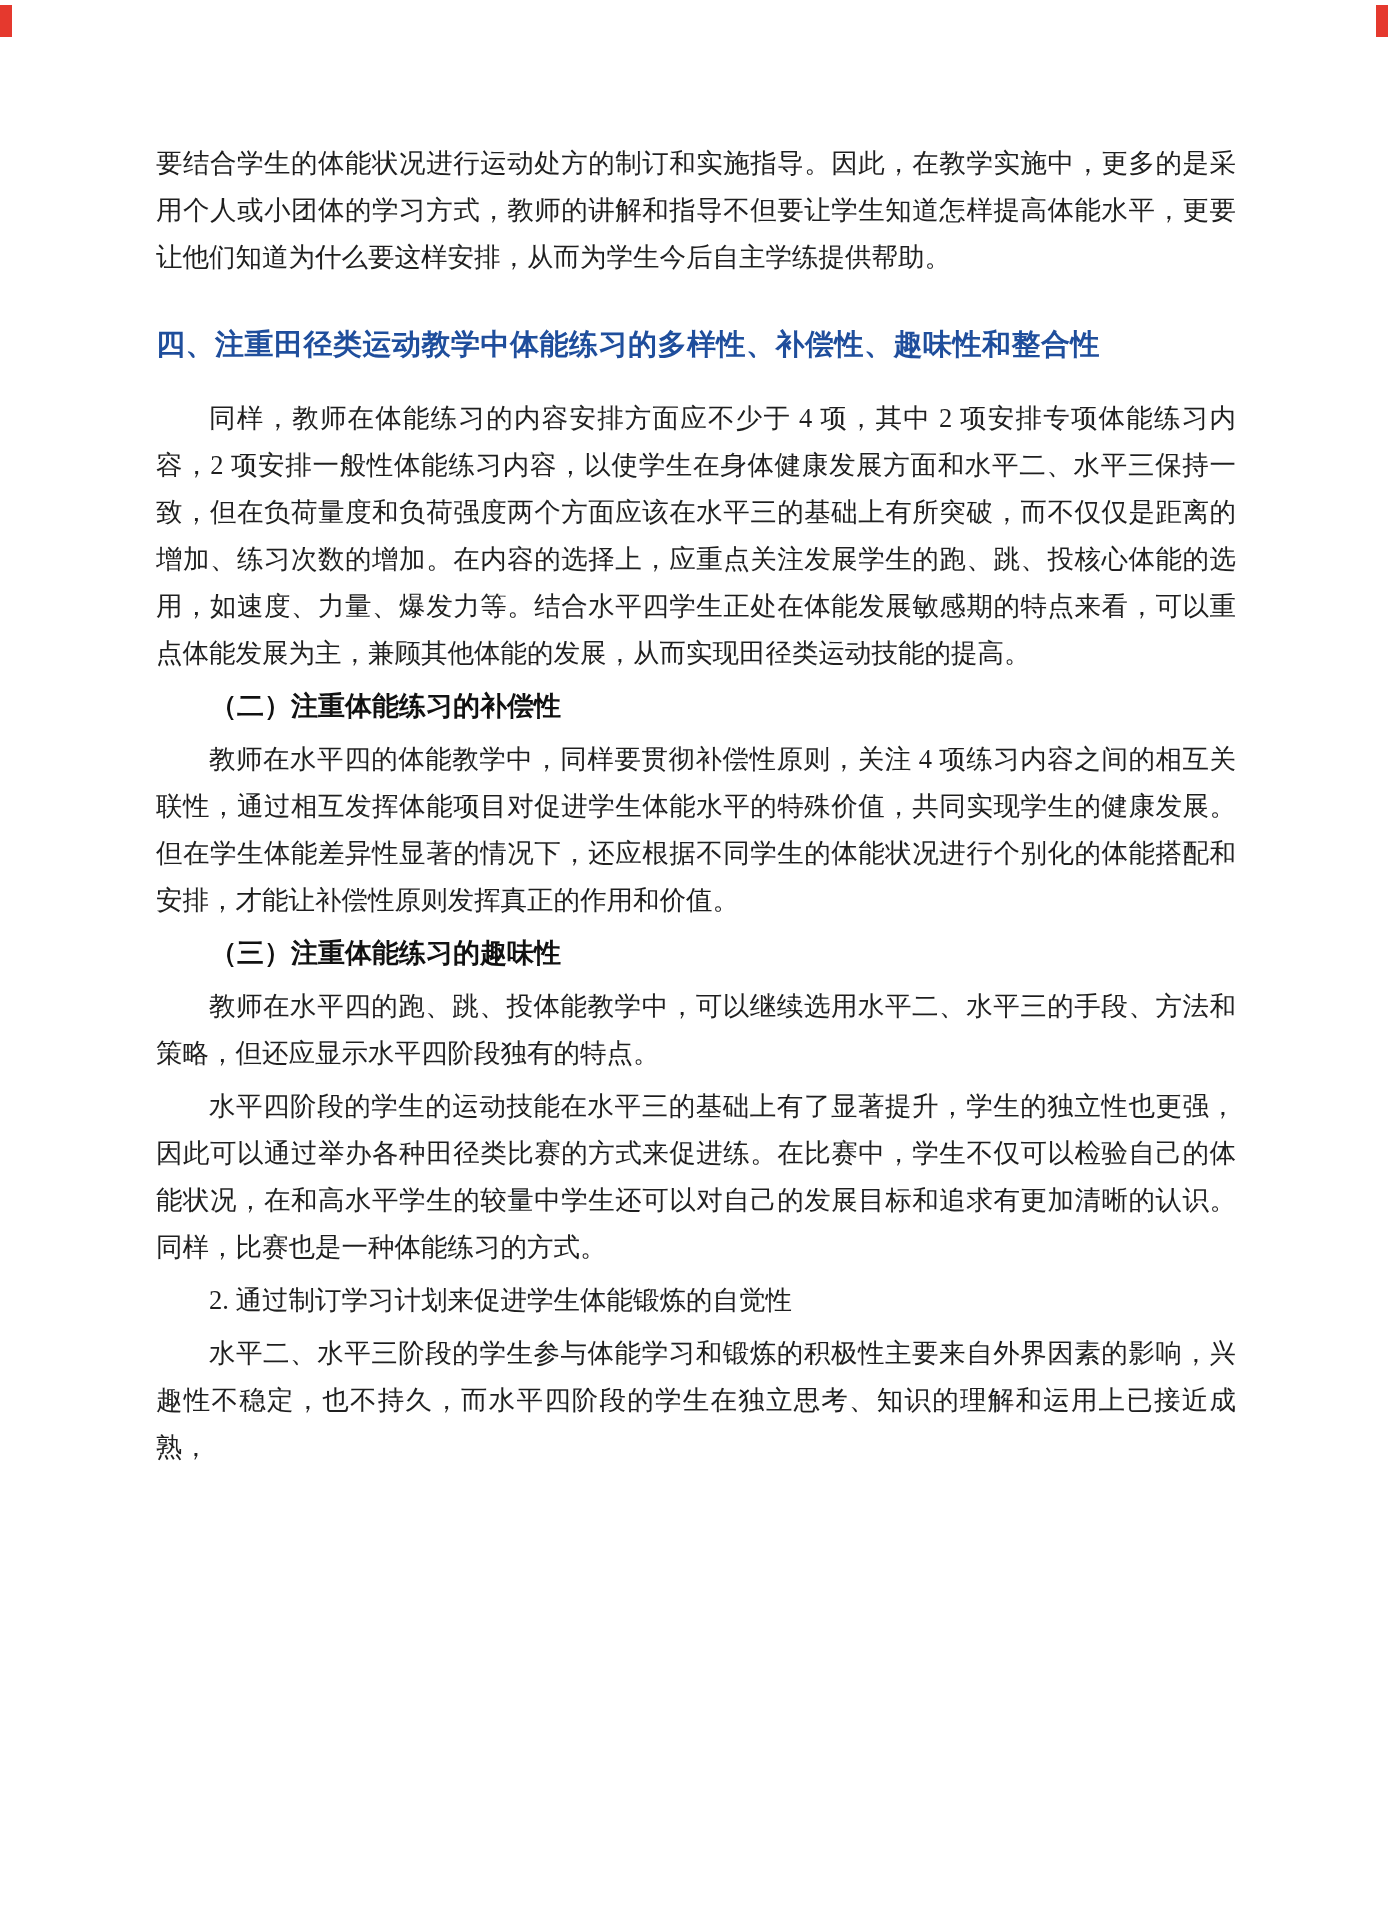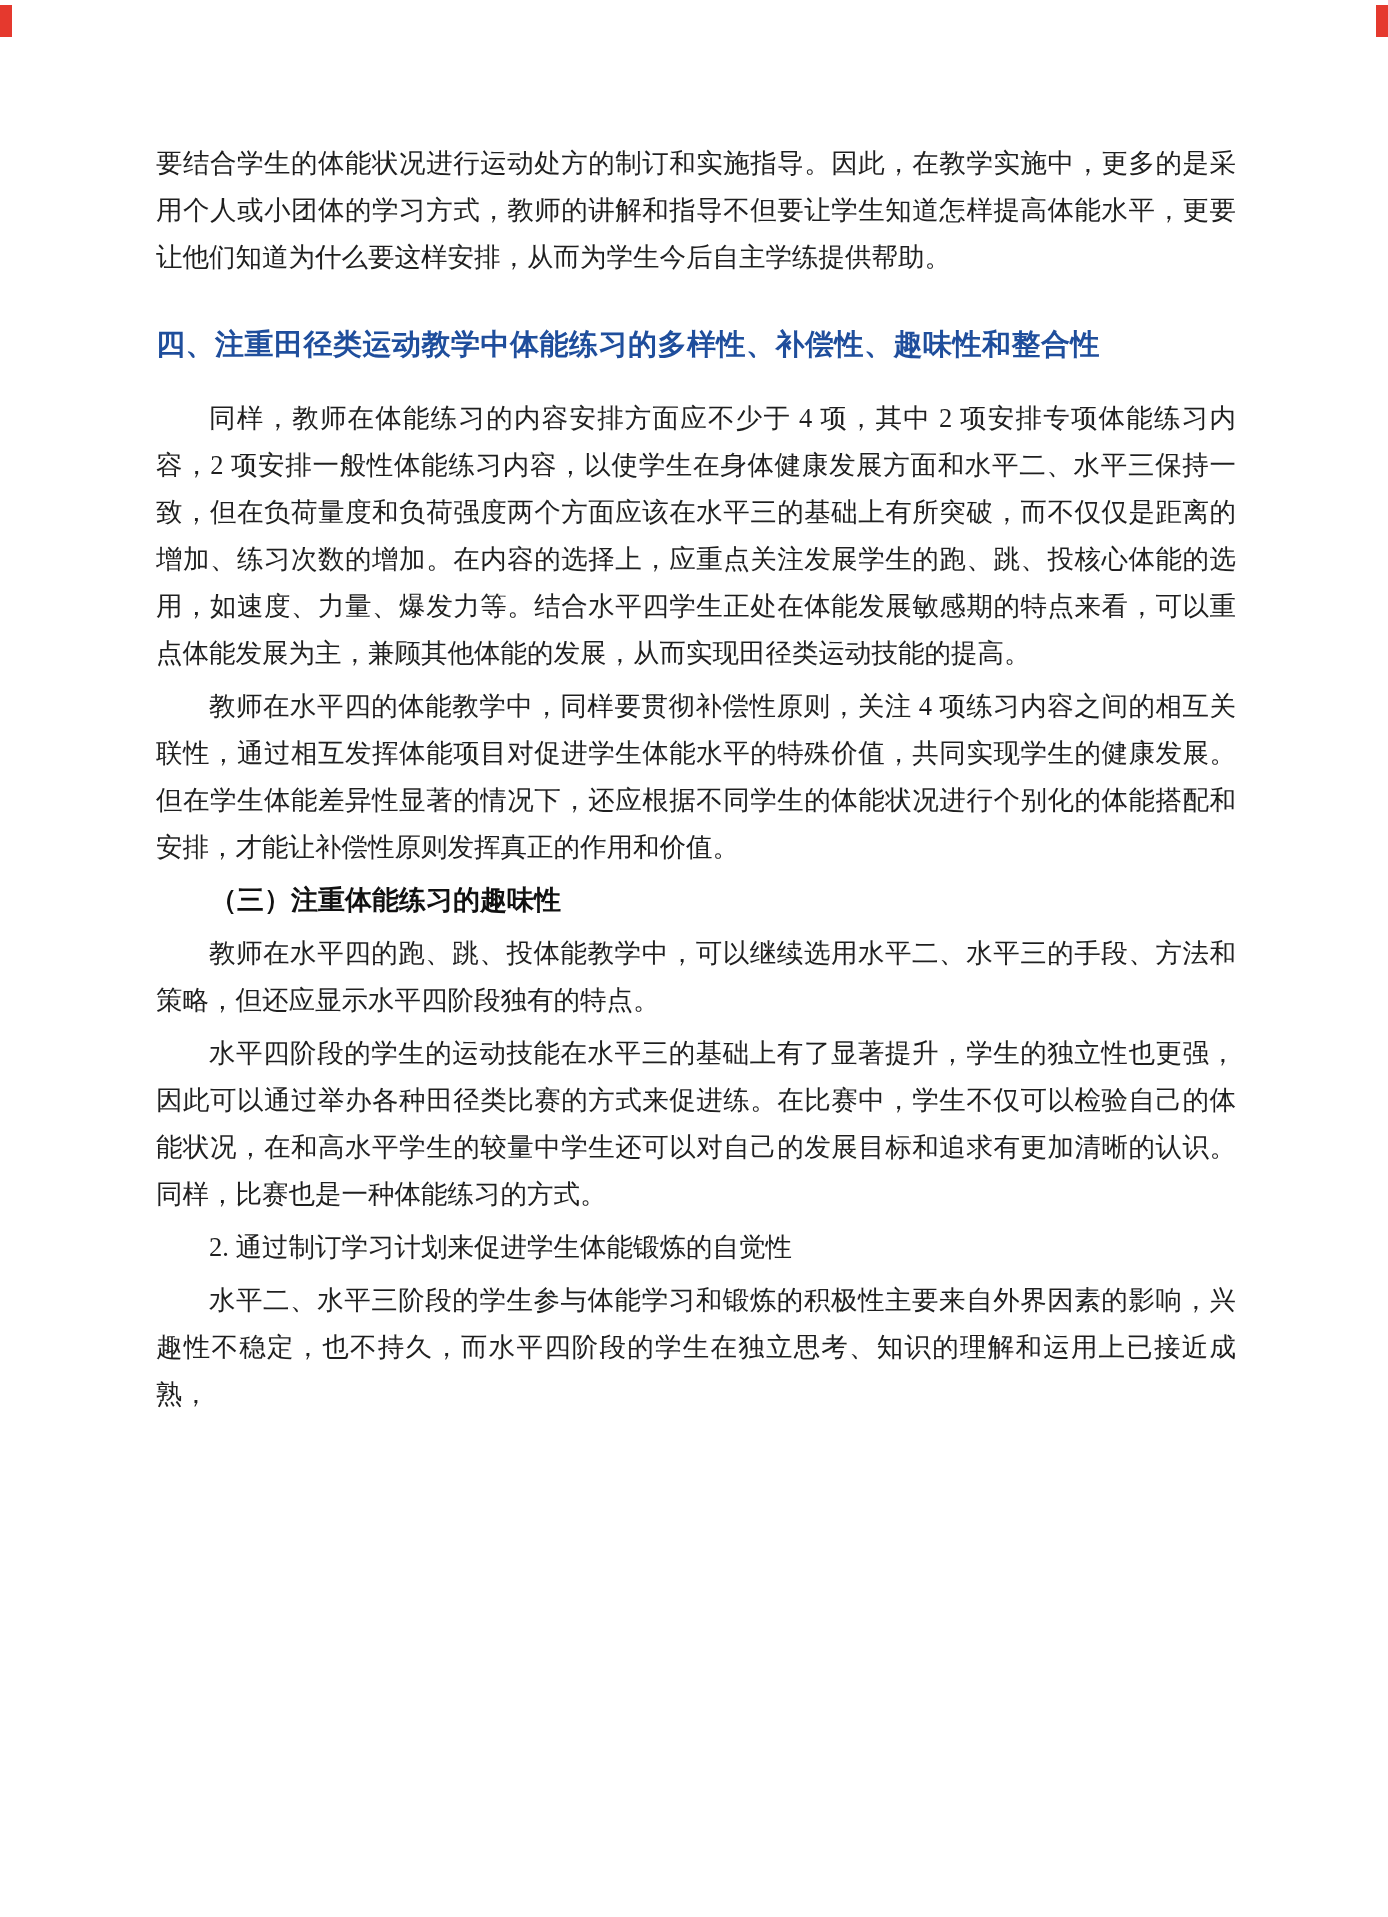--- a/index.html
+++ b/index.html
@@ -94,20 +94,21 @@
 
   <div class="edge-mark tl"></div>
   <div class="edge-mark tr"></div>
   <div class="edge-mark bl"></div>
   <div class="edge-mark br"></div>
 
   <main class="content">
     <p class="body noindent">要结合学生的体能状况进行运动处方的制订和实施指导。因此，在教学实施中，更多的是采用个人或小团体的学习方式，教师的讲解和指导不但要让学生知道怎样提高体能水平，更要让他们知道为什么要这样安排，从而为学生今后自主学练提供帮助。</p>
     <h1 class="section">四、注重田径类运动教学中体能练习的多样性、补偿性、趣味性和整合性</h1>
     <p class="body after-head">同样，教师在体能练习的内容安排方面应不少于 4 项，其中 2 项安排专项体能练习内容，2 项安排一般性体能练习内容，以使学生在身体健康发展方面和水平二、水平三保持一致，但在负荷量度和负荷强度两个方面应该在水平三的基础上有所突破，而不仅仅是距离的增加、练习次数的增加。在内容的选择上，应重点关注发展学生的跑、跳、投核心体能的选用，如速度、力量、爆发力等。结合水平四学生正处在体能发展敏感期的特点来看，可以重点体能发展为主，兼顾其他体能的发展，从而实现田径类运动技能的提高。</p>
+    <p class="subhead">（二）注重体能练习的补偿性</p>
     <p class="body after-head">教师在水平四的体能教学中，同样要贯彻补偿性原则，关注 4 项练习内容之间的相互关联性，通过相互发挥体能项目对促进学生体能水平的特殊价值，共同实现学生的健康发展。但在学生体能差异性显著的情况下，还应根据不同学生的体能状况进行个别化的体能搭配和安排，才能让补偿性原则发挥真正的作用和价值。</p>
     <p class="subhead">（三）注重体能练习的趣味性</p>
     <p class="body after-head">教师在水平四的跑、跳、投体能教学中，可以继续选用水平二、水平三的手段、方法和策略，但还应显示水平四阶段独有的特点。</p>
     <p class="body after-head">水平四阶段的学生的运动技能在水平三的基础上有了显著提升，学生的独立性也更强，因此可以通过举办各种田径类比赛的方式来促进练。在比赛中，学生不仅可以检验自己的体能状况，在和高水平学生的较量中学生还可以对自己的发展目标和追求有更加清晰的认识。同样，比赛也是一种体能练习的方式。</p>
     <p class="numitem">2. 通过制订学习计划来促进学生体能锻炼的自觉性</p>
     <p class="body after-head">水平二、水平三阶段的学生参与体能学习和锻炼的积极性主要来自外界因素的影响，兴趣性不稳定，也不持久，而水平四阶段的学生在独立思考、知识的理解和运用上已接近成熟，</p>
   </main>
 
   <footer class="footer-band">
     <div class="page-number-box">

